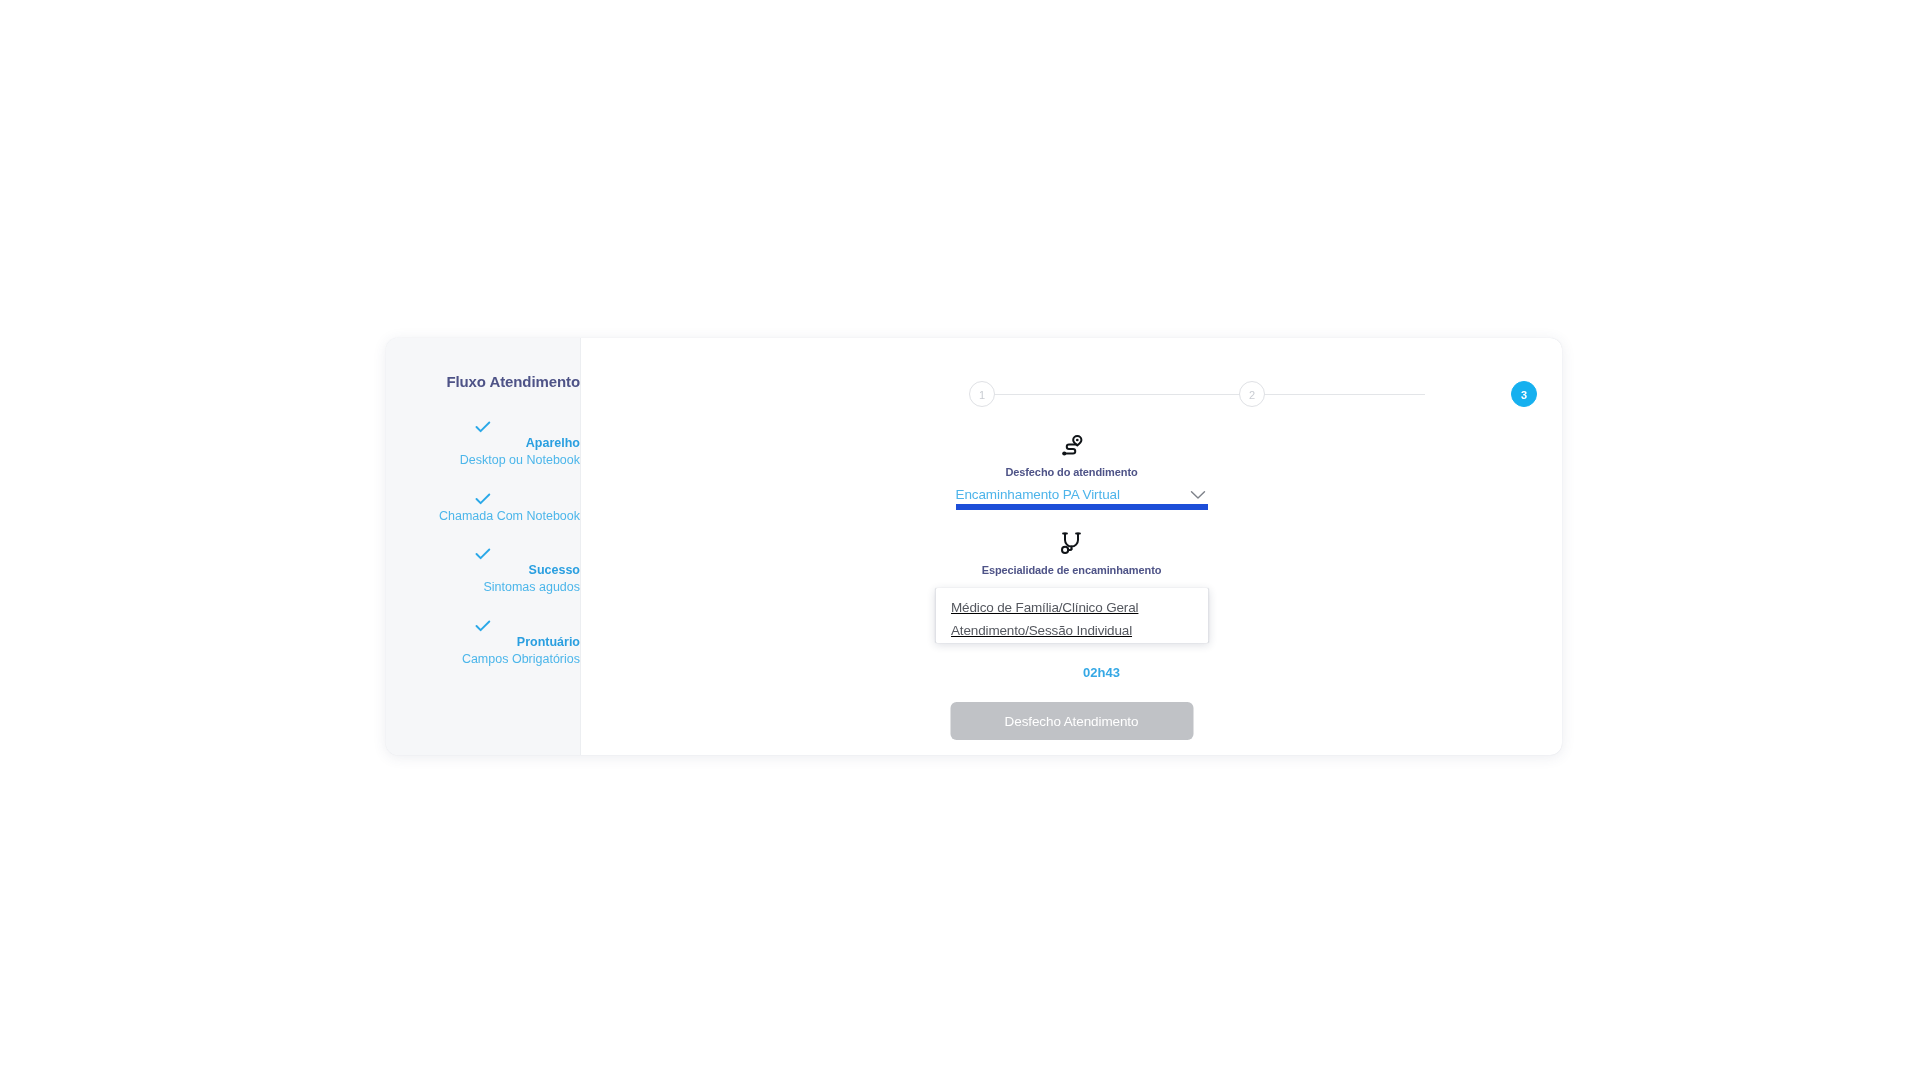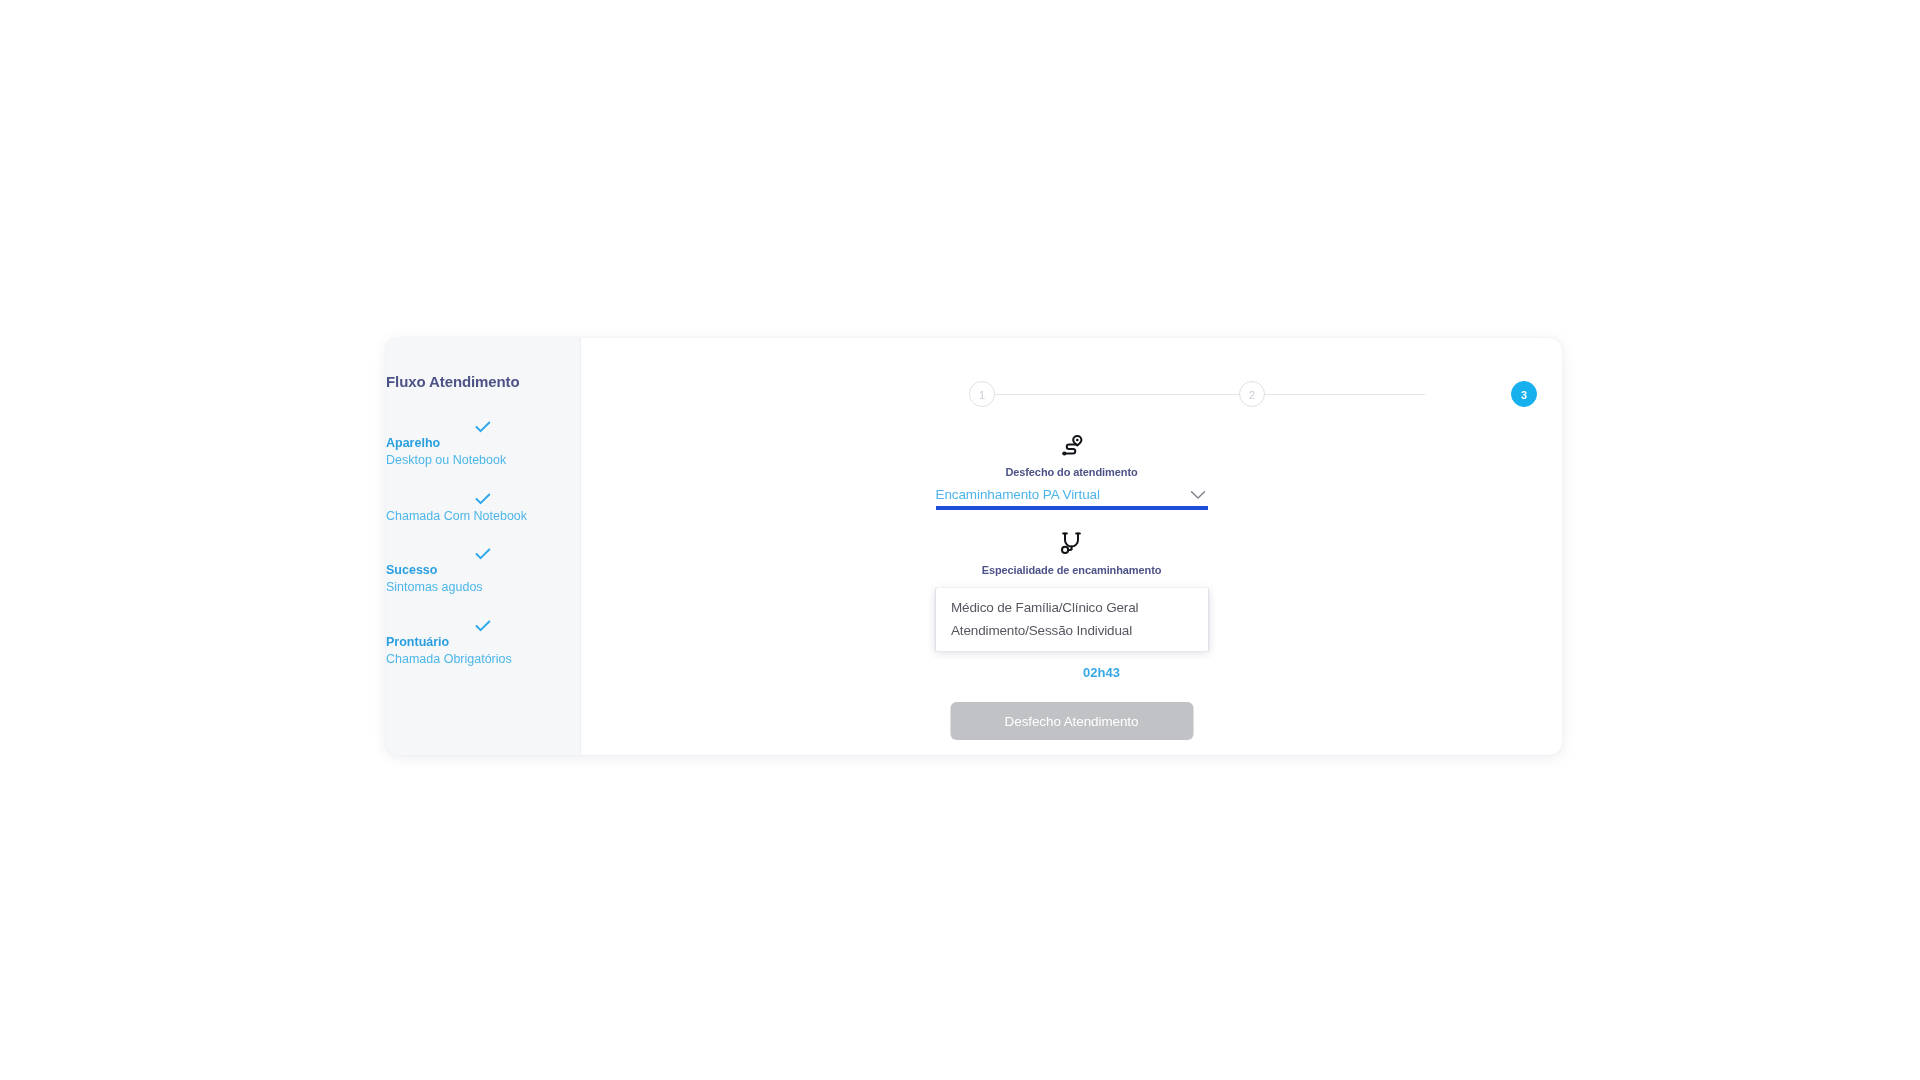--- a/index.html
+++ b/index.html
@@ -35,21 +35,21 @@
   }
 
   
   .sidebar {
     width: 195px;
     flex: 0 0 195px;
     background: #f6f7f9;
     border-radius: 12px 0 0 12px;
     border-right: 1px solid #eceef1;
     padding-top: 35px;
-    text-align: left;
+    text-align: right;
     position: relative;
   }
 
   .sidebar-title {
     font-size: 15px;
     font-weight: bold;
     color: #4e5387;
     letter-spacing: -0.1px;
     margin-bottom: 31px;
   }
@@ -155,22 +155,23 @@
     font-size: 11px;
     font-weight: bold;
     color: #4e5387;
     letter-spacing: -0.1px;
     margin-bottom: 8px;
   }
 
   .select {
     position: relative;
     height: 24px;
-    border-bottom: 4px solid #1d4ed8;
+    border-bottom: 6px solid #1d4ed8;
     text-align: center;
+    margin-left: 20px;
   }
   .select-value {
     position: absolute;
     left: 0;
     top: 1px;
     font-size: 13.5px;
     color: #4db4ea;
     letter-spacing: -0.1px;
   }
   .select-value.placeholder { color: #6a6f7a; }
@@ -186,22 +187,23 @@
   .dropdown {
     position: absolute;
     left: 50%;
     transform: translateX(-50%);
     top: 250px;
     width: 273px;
     background: #ffffff;
     border-radius: 2px;
     box-shadow: 0 2px 9px rgba(40,50,80,0.16),
                 0 0 1px rgba(40,50,80,0.25);
-    padding: 8px 0 9px;
+    padding: 8px 0 1px;
     z-index: 20;
+    text-decoration: underline;
   }
   .dropdown-item {
     font-size: 13.5px;
     color: #55585f;
     padding: 4px 16px;
     letter-spacing: -0.15px;
     white-space: nowrap;
   }
 
   
@@ -275,21 +277,21 @@
         <span class="flow-sub">Sintomas agudos</span>
       </div>
 
       <div class="flow-item">
         <span class="flow-check">
           <svg width="16" height="12" viewBox="0 0 16 12">
             <path d="M1.5 6 L5.6 10.2 L14.3 1.5" fill="none" stroke="#2aa8e8" stroke-width="1.9" stroke-linecap="round" stroke-linejoin="round"></path>
           </svg>
         </span>
         <span class="flow-strong">Prontuário</span>
-        <span class="flow-sub">Chamada Obrigatórios</span>
+        <span class="flow-sub">Campos Obrigatórios</span>
       </div>
     </aside>
 
     <section class="content">
 
       <div class="stepper">
         <div class="step-track"></div>
         <div class="step inactive step-1">1</div>
         <div class="step inactive step-2">2</div>
         <div class="step active step-3">3</div>

